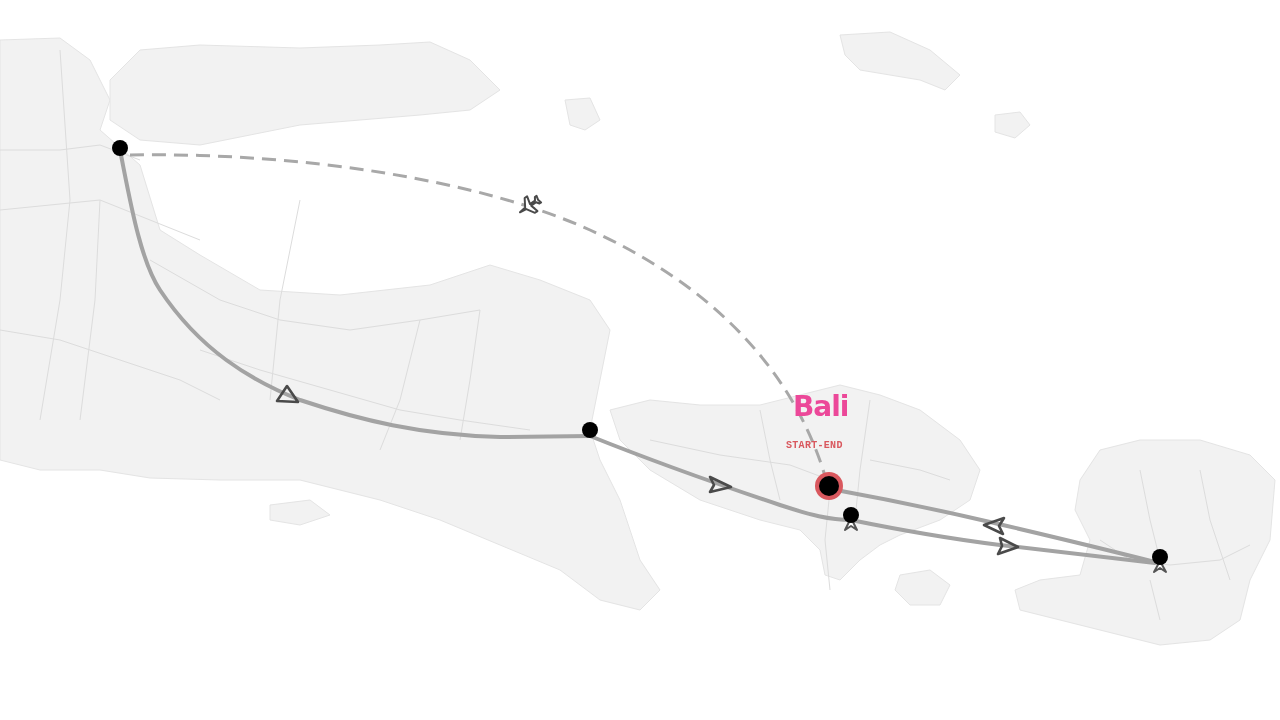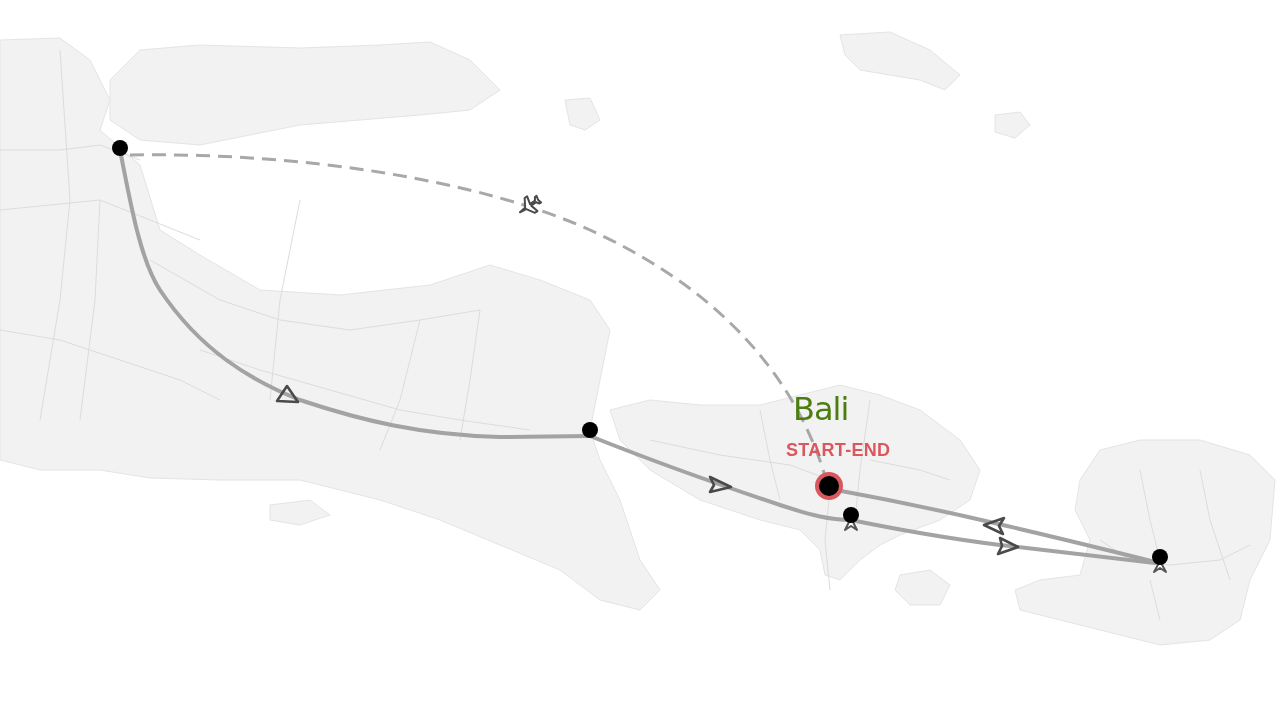--- a/index.html
+++ b/index.html
@@ -4,22 +4,22 @@
   <style>
     html, body { margin: 0; padding: 0; background: #ffffff; }
     body { width: 1280px; height: 720px; overflow: hidden; position: relative; font-family: "DejaVu Sans", sans-serif; }
     #map { position: absolute; left: 0; top: 0; width: 1280px; height: 720px; }
     .land { fill: #f2f2f2; stroke: #e4e4e4; stroke-width: 1; }
     .road { fill: none; stroke: #dcdcdc; stroke-width: 1; }
     .route { fill: none; stroke: #a3a3a3; stroke-width: 4; stroke-linecap: round; stroke-linejoin: round; }
     .flight { fill: none; stroke: #a8a8a8; stroke-width: 3; stroke-dasharray: 14 8; }
     .arrow { fill: #ffffff; fill-opacity: 0; stroke: #4a4a4a; stroke-width: 2.6; stroke-linejoin: round; }
     .stop { fill: #000000; }
-    .label-title { position: absolute; font-family: "DejaVu Sans", sans-serif; font-weight: normal; font-size: 32px; color: #4d7c0f; letter-spacing: -1px; }
-    .label-sub { position: absolute; font-family: Liberation Sans, sans-serif; font-weight: bold; font-size: 18px; letter-spacing: 0.3px; }
+    .label-title { position: absolute; font-family: "DejaVu Sans", sans-serif; font-weight: bold; font-size: 28px; color: #ec4899; letter-spacing: -1px; }
+    .label-sub { position: absolute; font-family: Liberation Mono, monospace; font-weight: bold; font-size: 10px; letter-spacing: 0.3px; }
   </style>
 </head>
 <body>
 
 <svg id="map" viewBox="0 0 1280 720" xmlns="http://www.w3.org/2000/svg">
 
   <g>
 
     <path class="land" d="M0,40 L60,38 L90,60 L110,100 L100,130 L140,165 L160,230 L200,255 L260,290 L340,295 L430,285 L490,265 L540,280 L590,300 L610,330 L600,380 L590,430 L600,460 L620,500 L640,560 L660,590 L640,610 L600,600 L560,570 L500,545 L440,520 L380,500 L300,480 L220,480 L150,478 L100,470 L40,470 L0,460 Z"></path>
 

